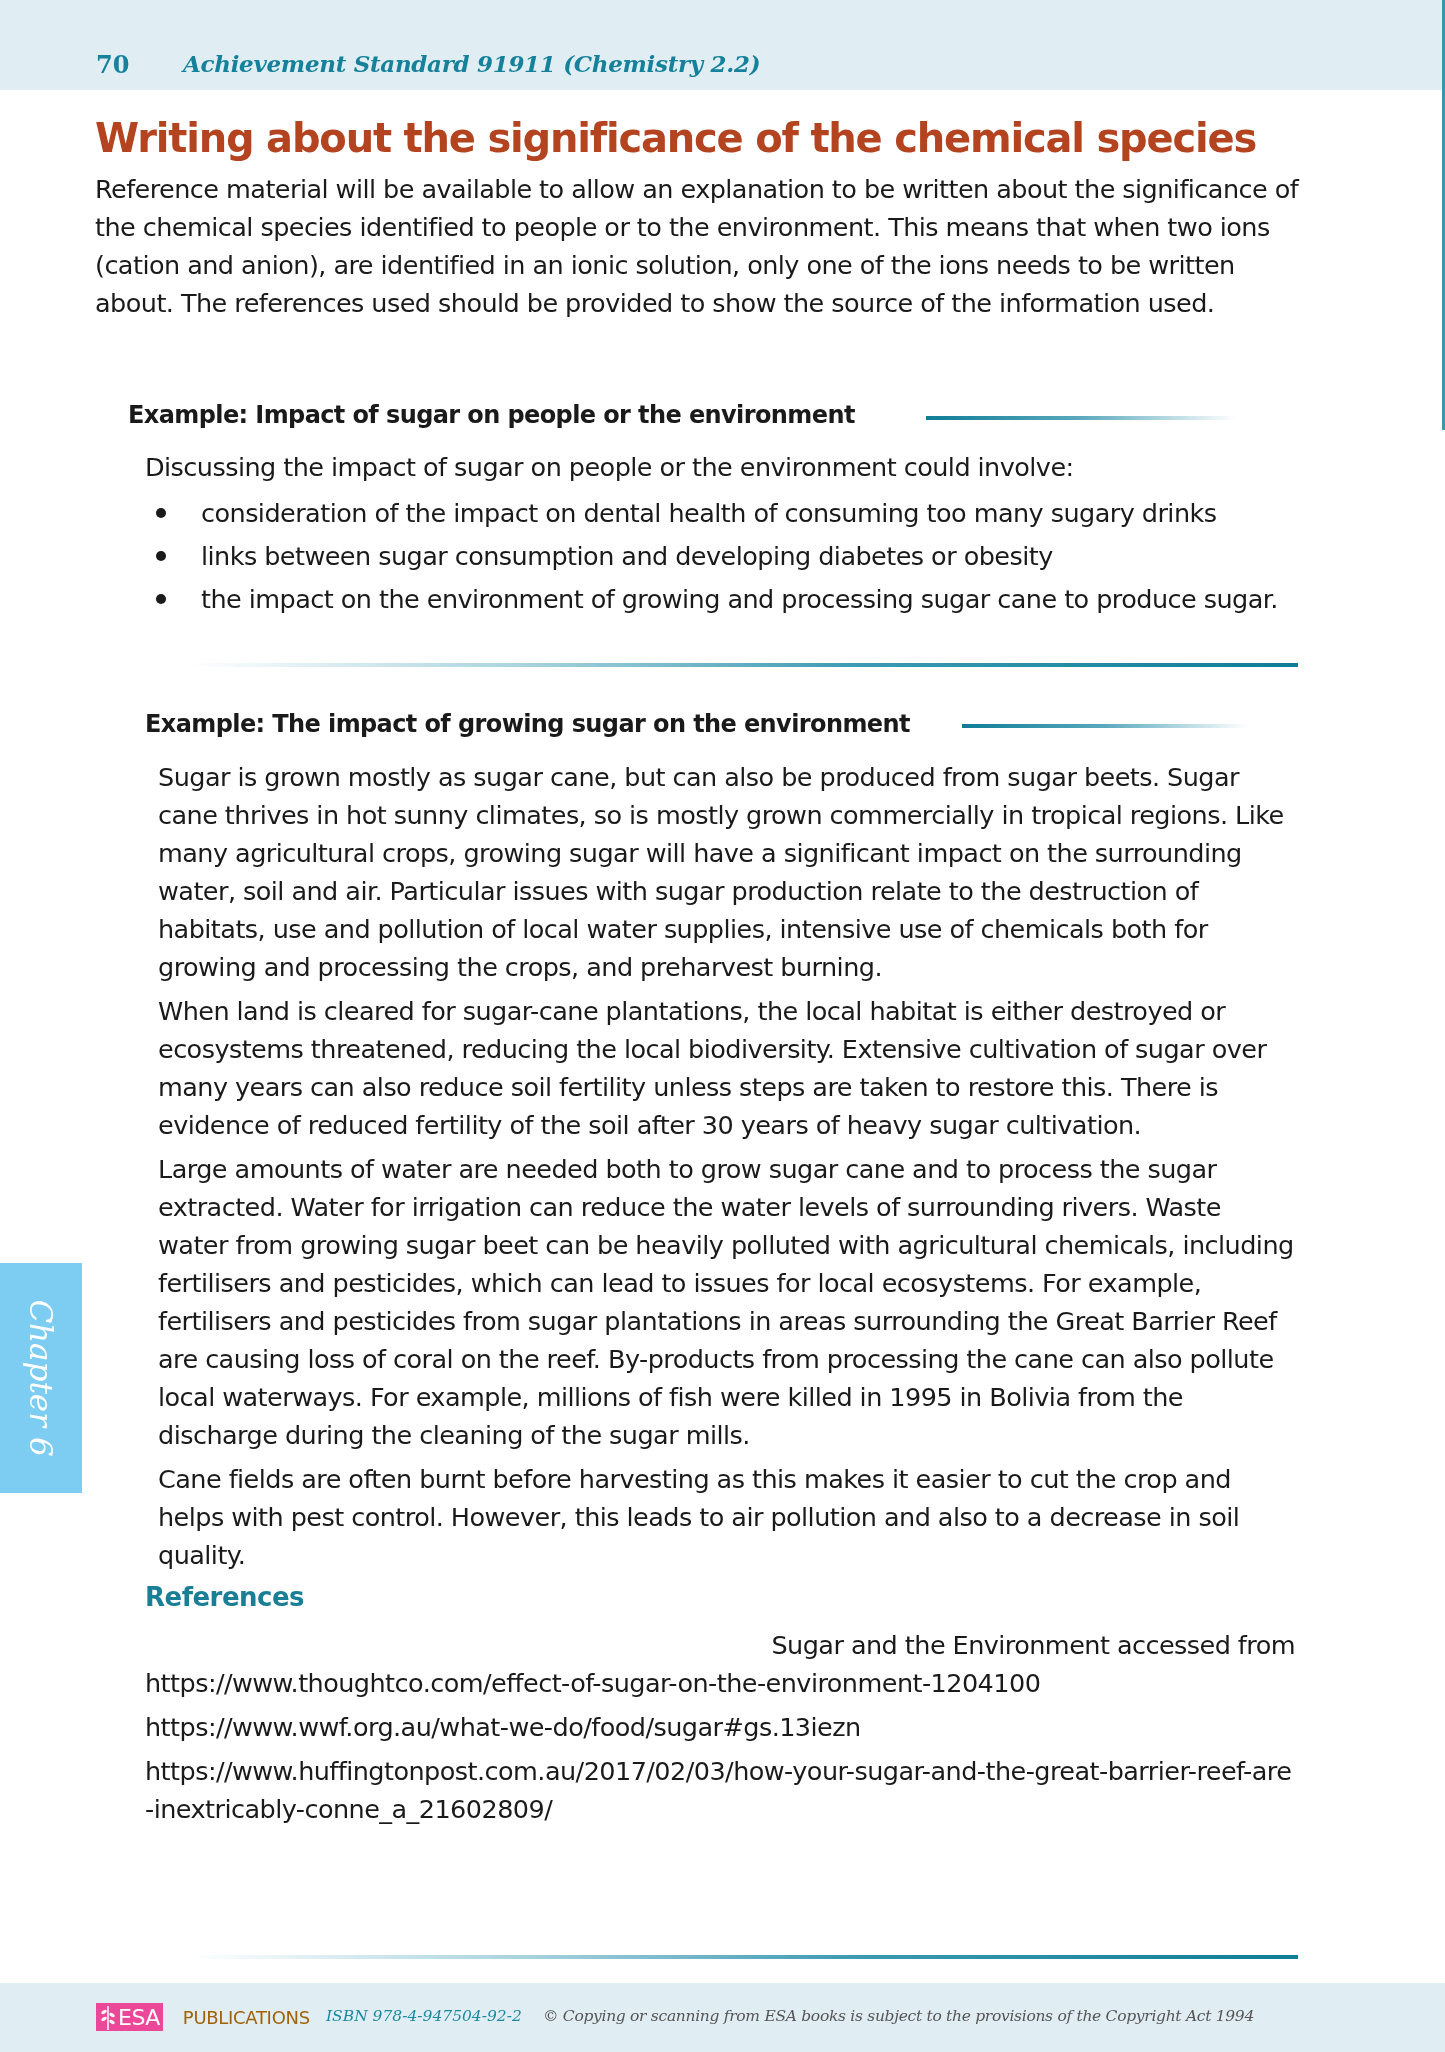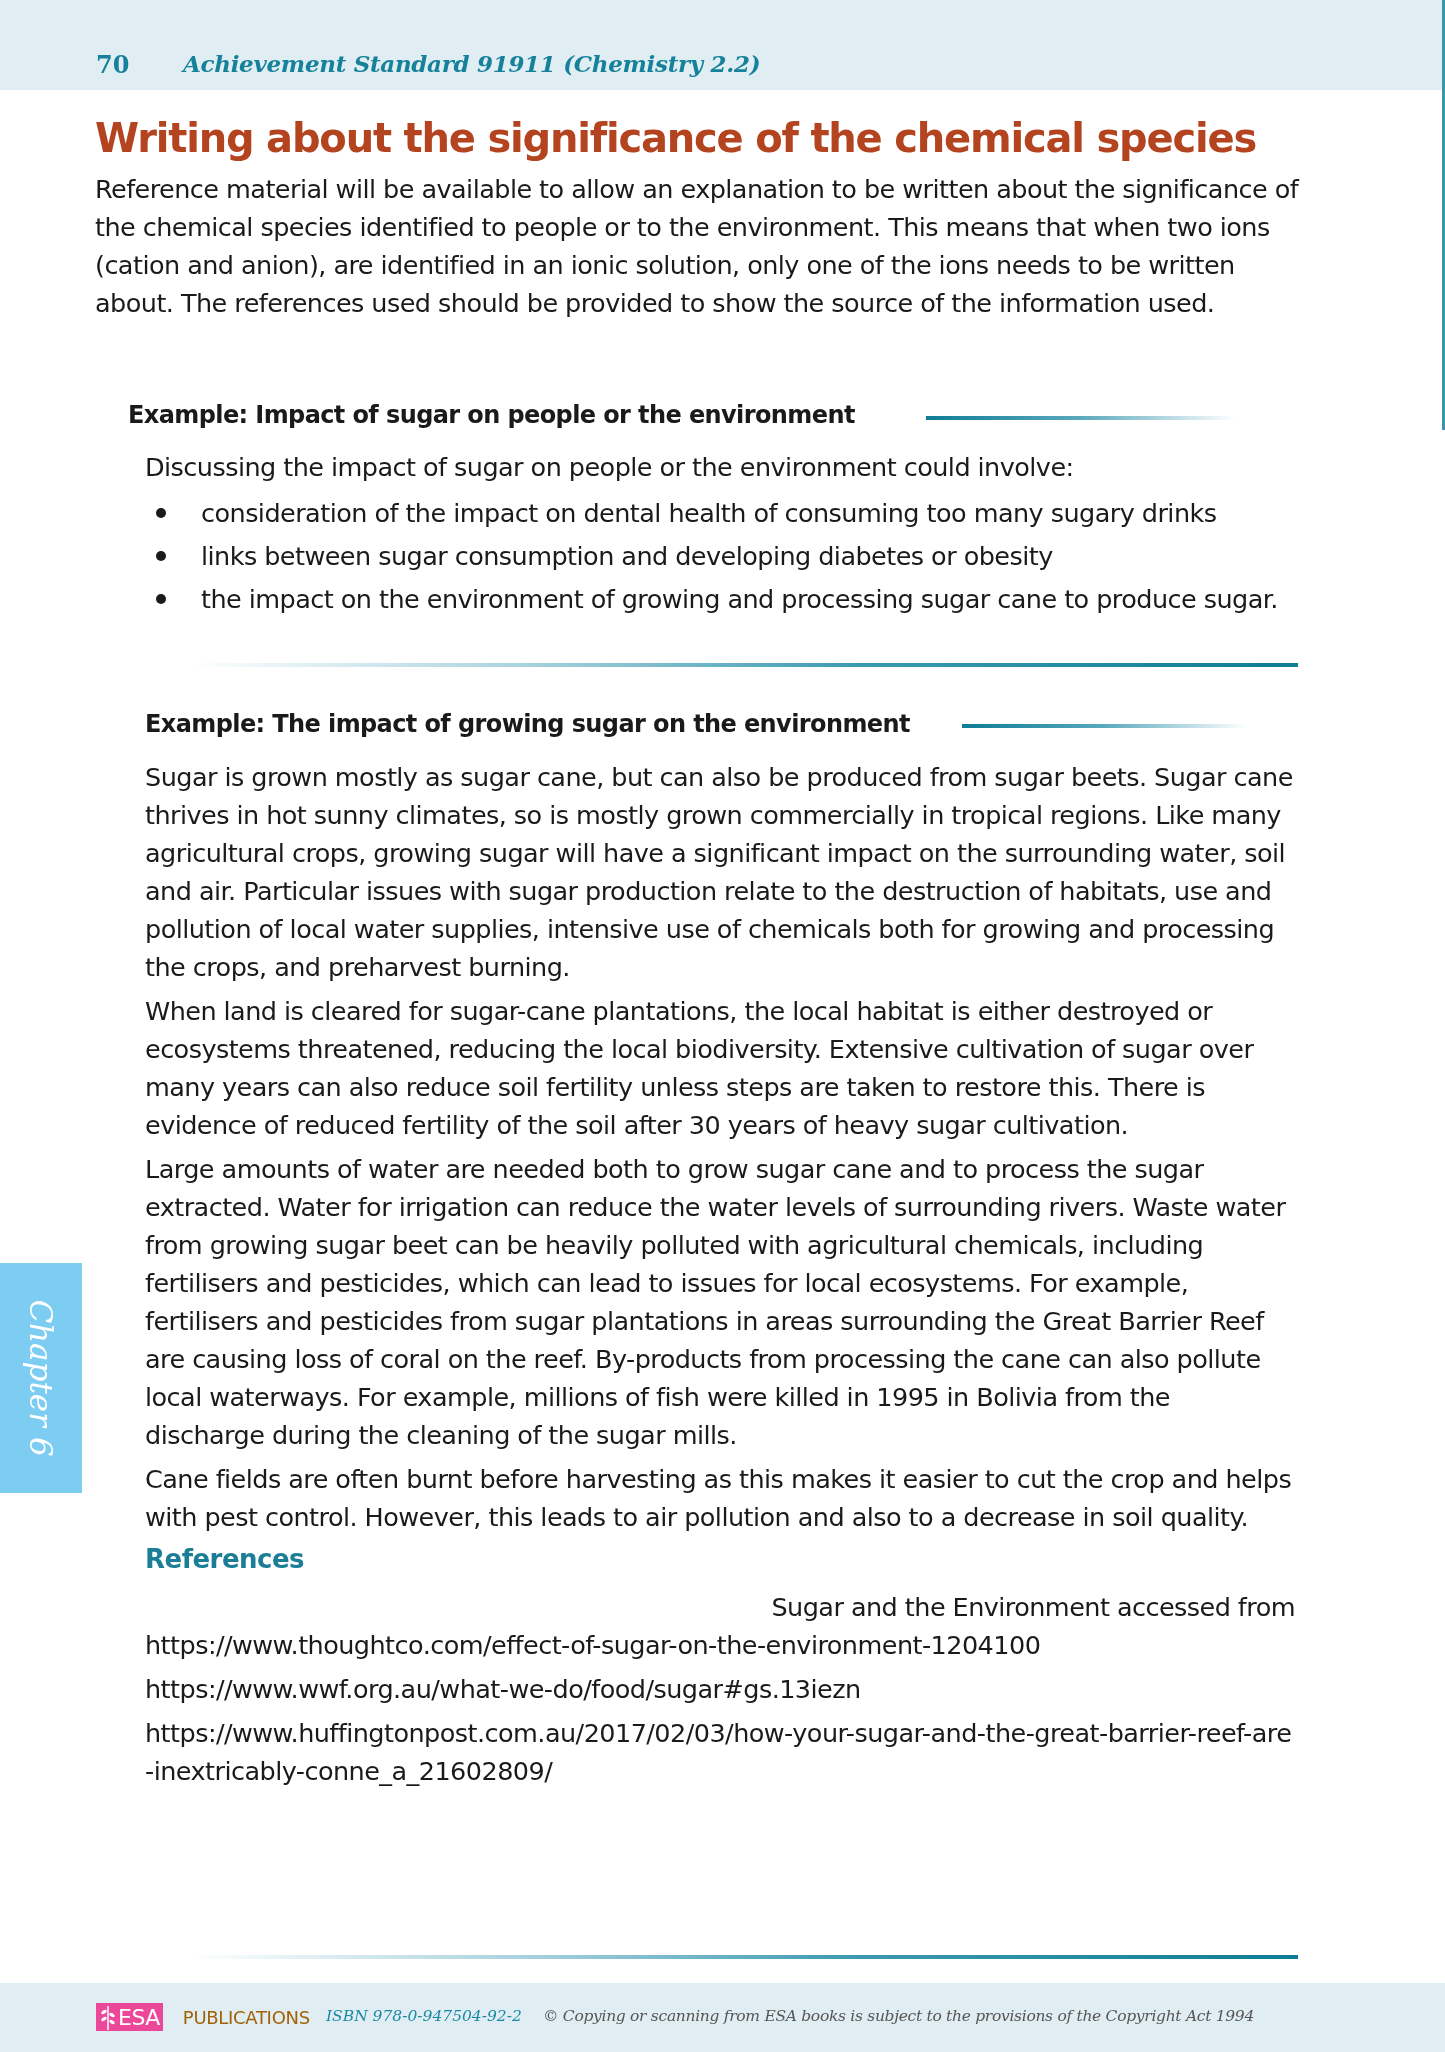--- a/index.html
+++ b/index.html
@@ -18,21 +18,21 @@
   .ex-heading { position:absolute; font-size:24px; font-weight:bold; color:#1a1a1a; letter-spacing:-0.6px;
                 white-space:nowrap; line-height:30px; }
   .heading-line { position:absolute; height:4px;
                   background:linear-gradient(to right, #0e7d96 0%, #5aa9bd 50%, rgba(255,255,255,0) 100%); }
   .divider { position:absolute; height:4px;
              background:linear-gradient(to right, rgba(255,255,255,0) 0%, #a9d3de 30%, #3c9ab2 60%, #0e7d96 100%); }
   .block { position:absolute; left:145px; width:1150px; }
   .bullets { list-style:none; margin:8px; padding:0; }
   .bullets li { position:relative; padding-left:48px; margin-top:5px; }
   .bullet-dot { position:absolute; left:3px; top:14px; width:10px; height:10px; border-radius:50%; background:#1a1a1a; }
-  .para { margin:0 0 6px 0; }
+  .para { margin:0 0 6px 13px; }
   .refs-heading { font-size:26px; font-weight:bold; color:#1a7f96; letter-spacing:-0.5px; margin:0 0 12px 0; line-height:34px; }
   .ref { margin:0 0 6px 0; word-break:break-all; }
   .chapter-tab { position:absolute; left:0; top:1263px; width:82px; height:230px; background:#7dcdf2; }
   .chapter-text { position:absolute; left:41px; top:115px; transform:translate(-50%,-50%) rotate(90deg);
                   font-family:"DejaVu Serif", serif; font-style:italic; font-size:31px; color:#ffffff; white-space:nowrap; }
   .footer-band { position:absolute; left:0; top:1983px; width:1445px; height:69px; background:#e0edf2; }
   .esa-logo { position:absolute; left:96px; top:2003px; height:28px; display:flex; align-items:center; }
   .esa-box { background:#ec4899; color:#fff; height:28px; display:flex; align-items:center; padding:0 3px 0 2px;
              font-size:22px; letter-spacing:-0.5px; }
   .esa-leaf { width:20px; height:26px; }
@@ -91,14 +91,14 @@
       <line x1="10" y1="2" x2="10" y2="26" stroke="#fff" stroke-width="1.5"></line>
       <ellipse cx="6" cy="8" rx="3" ry="1.6" fill="#fff" transform="rotate(-30 6 8)"></ellipse>
       <ellipse cx="14" cy="11" rx="3" ry="1.6" fill="#fff" transform="rotate(30 14 11)"></ellipse>
       <ellipse cx="6" cy="15" rx="3" ry="1.6" fill="#fff" transform="rotate(-30 6 15)"></ellipse>
       <ellipse cx="14" cy="18" rx="3" ry="1.6" fill="#fff" transform="rotate(30 14 18)"></ellipse>
     </svg>
     <span>ESA</span>
   </div>
   <span class="esa-pub">PUBLICATIONS</span>
 </div>
-<div class="isbn">ISBN 978-0-947504-92-2</div>
+<div class="isbn">ISBN 978-4-947504-92-2</div>
 <div class="copyright">© Copying or scanning from ESA books is subject to the provisions of the Copyright Act 1994</div>
 
 </body></html>

